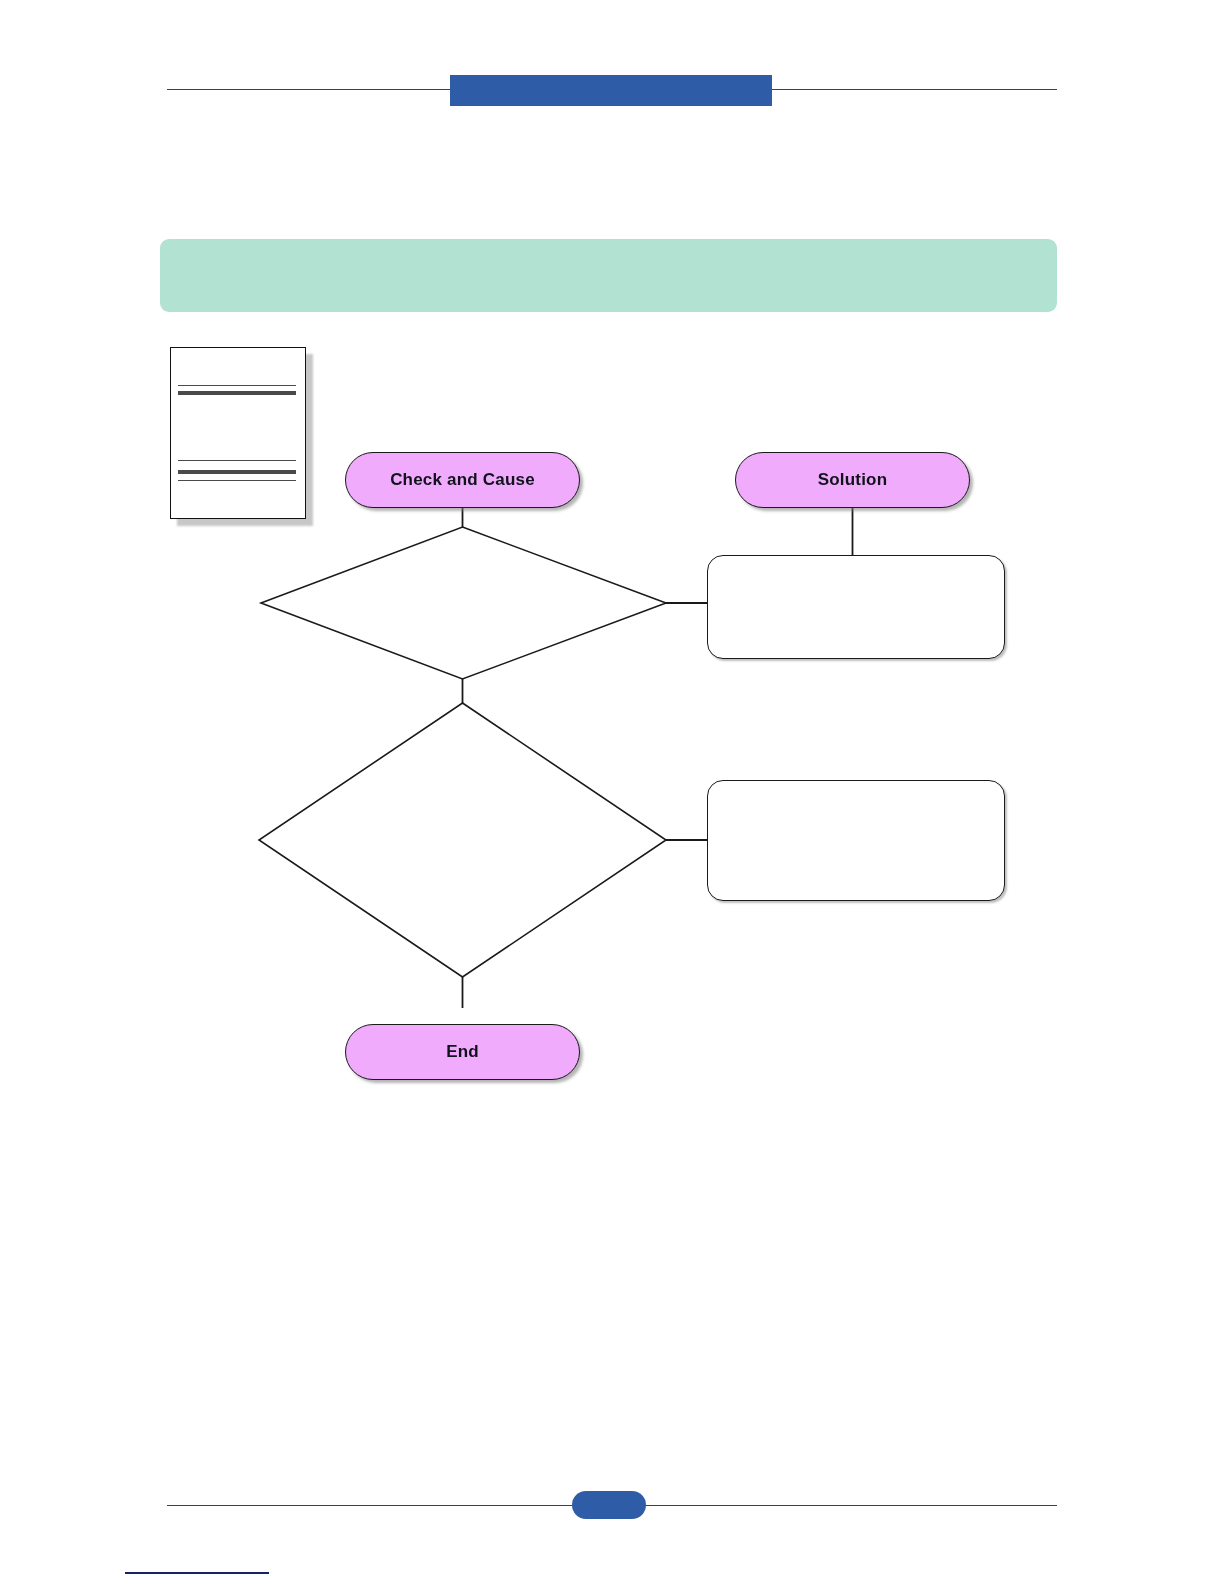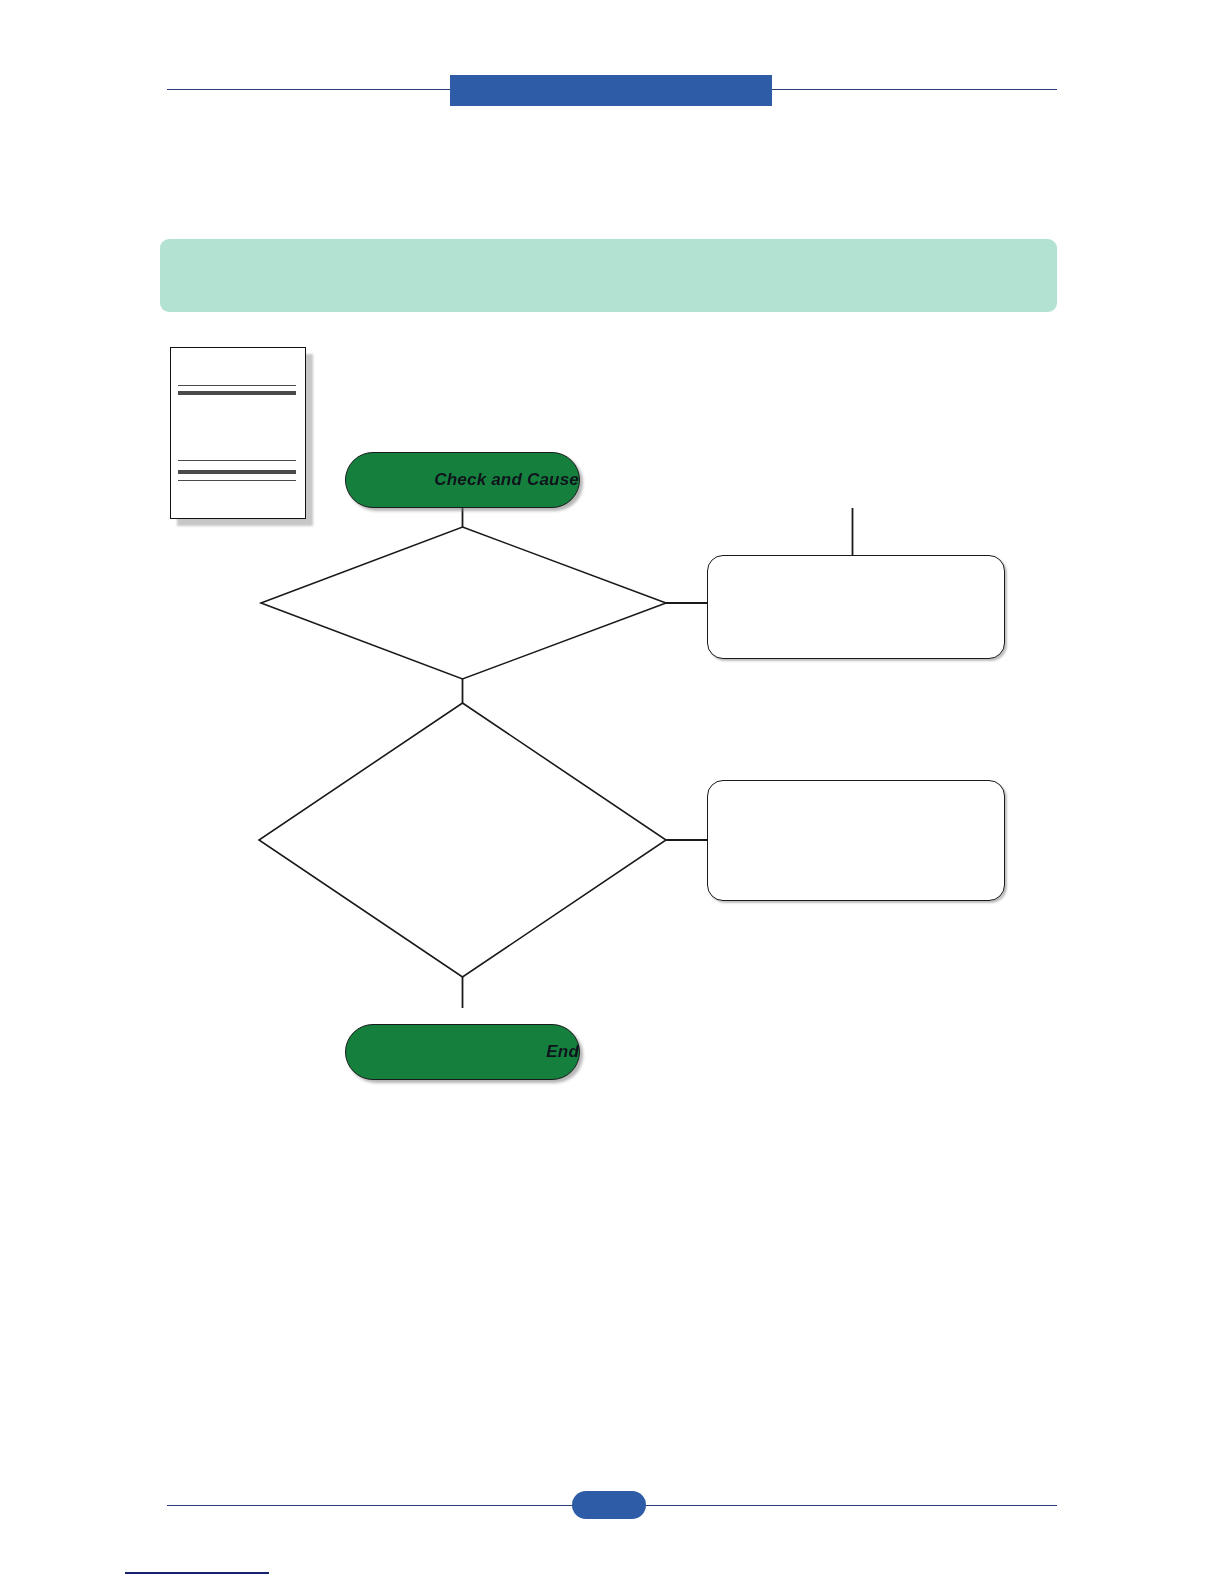--- a/index.html
+++ b/index.html
@@ -119,33 +119,32 @@
     left: 0;
     top: 0;
     width: 1224px;
     height: 1584px;
     pointer-events: none;
   }
   #flow * { pointer-events: auto; }
 
   .pill {
     position: absolute;
-    background: #15803d;
+    background: #f0abfc;
     border: 1.8px solid #1a1a1a;
     border-radius: 999px;
     box-sizing: border-box;
     display: flex;
     align-items: center;
-    justify-content: flex-end;
+    justify-content: center;
     color: #10131c;
     font-size: 17px;
     font-weight: bold;
     letter-spacing: .2px;
     box-shadow: 3px 3px 3px rgba(120,120,120,.55);
-    font-style: italic;
   }
   #pill-check { left: 345px; top: 452px; width: 235px; height: 56px; }
   #pill-solution { left: 735px; top: 452px; width: 235px; height: 56px; }
   #pill-end { left: 345px; top: 1008px; width: 235px; height: 56px; margin-top: 16px; }
 
   .flow-box {
     position: absolute;
     background: #ffffff;
     border: 1.5px solid #1a1a1a;
     border-radius: 16px;
@@ -239,20 +238,23 @@
 
     <line x1="666" y1="840" x2="707" y2="840" stroke="#1a1a1a" stroke-width="1.8"></line>
 
     <line x1="462.5" y1="977" x2="462.5" y2="1008" stroke="#1a1a1a" stroke-width="1.8"></line>
   </svg>
 
   <div class="pill" id="pill-check">
     <span>Check and Cause</span>
   </div>
 
+  <div class="pill" id="pill-solution">
+    <span>Solution</span>
+  </div>
 
   <div class="flow-box" id="box-solution-1"></div>
   <div class="flow-box" id="box-solution-2"></div>
 
   <div class="diamond-label" id="diamond-label-1"></div>
   <div class="diamond-label" id="diamond-label-2"></div>
 
   <div class="pill" id="pill-end">
     <span>End</span>
   </div>

